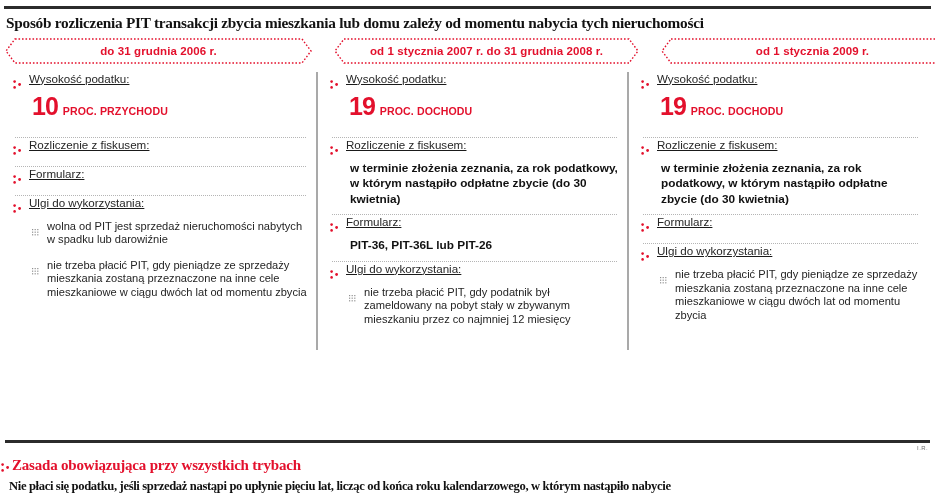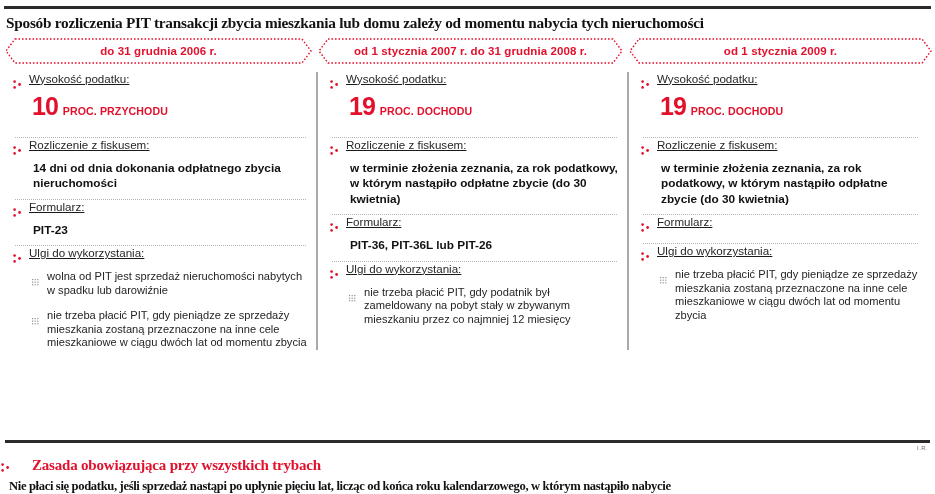--- a/index.html
+++ b/index.html
@@ -40,21 +40,21 @@
     font-size: 15.3px;
     line-height: 1.15;
     letter-spacing: -0.25px;
     color: #121212;
     white-space: nowrap;
   }
 
   
   .pills-row {
     display: flex;
-    gap: 6px;
+    gap: 22px;
     padding: 4px 5px 0 5px;
     align-items: stretch;
   }
   .pill {
     position: relative;
     height: 26px;
     display: flex;
     align-items: center;
     justify-content: center;
     color: #e3102c;
@@ -187,21 +187,21 @@
     text-align: right;
     font-size: 6px;
     color: #6f6f6f;
     letter-spacing: 0.4px;
     padding: 2px 2px 0 0;
     height: 10px;
   }
   .footer-head {
     display: flex;
     align-items: center;
-    gap: 22px;
+    gap: 2px;
     margin-left: -4px;
     padding-top: 2px;
   }
   .footer-title {
     font-family: "Liberation Serif", "DejaVu Serif", serif;
     font-size: 15px;
     font-weight: bold;
     color: #e3102c;
     letter-spacing: -0.2px;
     white-space: nowrap;
@@ -278,37 +278,35 @@
         <div class="item-head">
           <span class="bullet">
             <svg width="9" height="9" viewBox="0 0 9 9">
                 <circle cx="1.6" cy="1.6" r="1.3" fill="#e3102c"></circle>
                 <circle cx="1.6" cy="7.4" r="1.3" fill="#e3102c"></circle>
                 <circle cx="6.6" cy="4.5" r="1.4" fill="#e3102c"></circle>
               </svg>
           </span>
           <span class="label">Rozliczenie z fiskusem:</span>
         </div>
-        <div class="value">14 dni od dnia dokonania odpłatnego zbycia nieruchomości</div>
       </div>
 
       <div class="sep"></div>
 
       <div class="block">
         <div class="item-head">
           <span class="bullet">
             <svg width="9" height="9" viewBox="0 0 9 9">
                 <circle cx="1.6" cy="1.6" r="1.3" fill="#e3102c"></circle>
                 <circle cx="1.6" cy="7.4" r="1.3" fill="#e3102c"></circle>
                 <circle cx="6.6" cy="4.5" r="1.4" fill="#e3102c"></circle>
               </svg>
           </span>
           <span class="label">Formularz:</span>
         </div>
-        <div class="value">PIT-23</div>
       </div>
 
       <div class="sep"></div>
 
       <div class="block">
         <div class="item-head">
           <span class="bullet">
             <svg width="9" height="9" viewBox="0 0 9 9">
                 <circle cx="1.6" cy="1.6" r="1.3" fill="#e3102c"></circle>
                 <circle cx="1.6" cy="7.4" r="1.3" fill="#e3102c"></circle>

